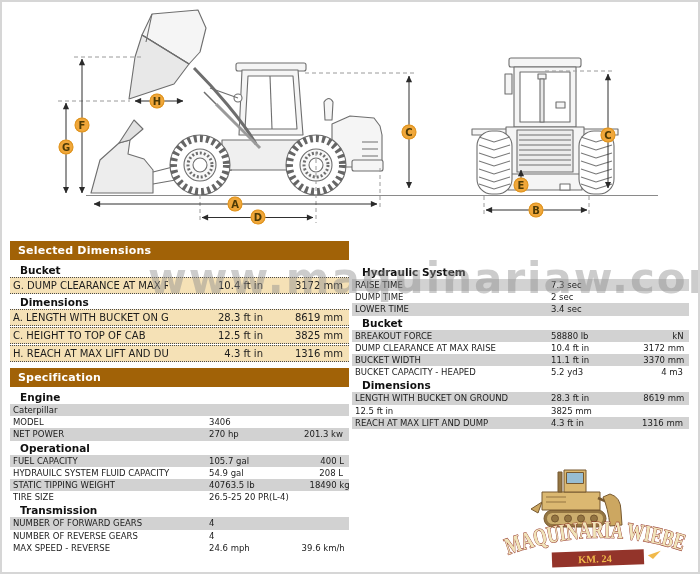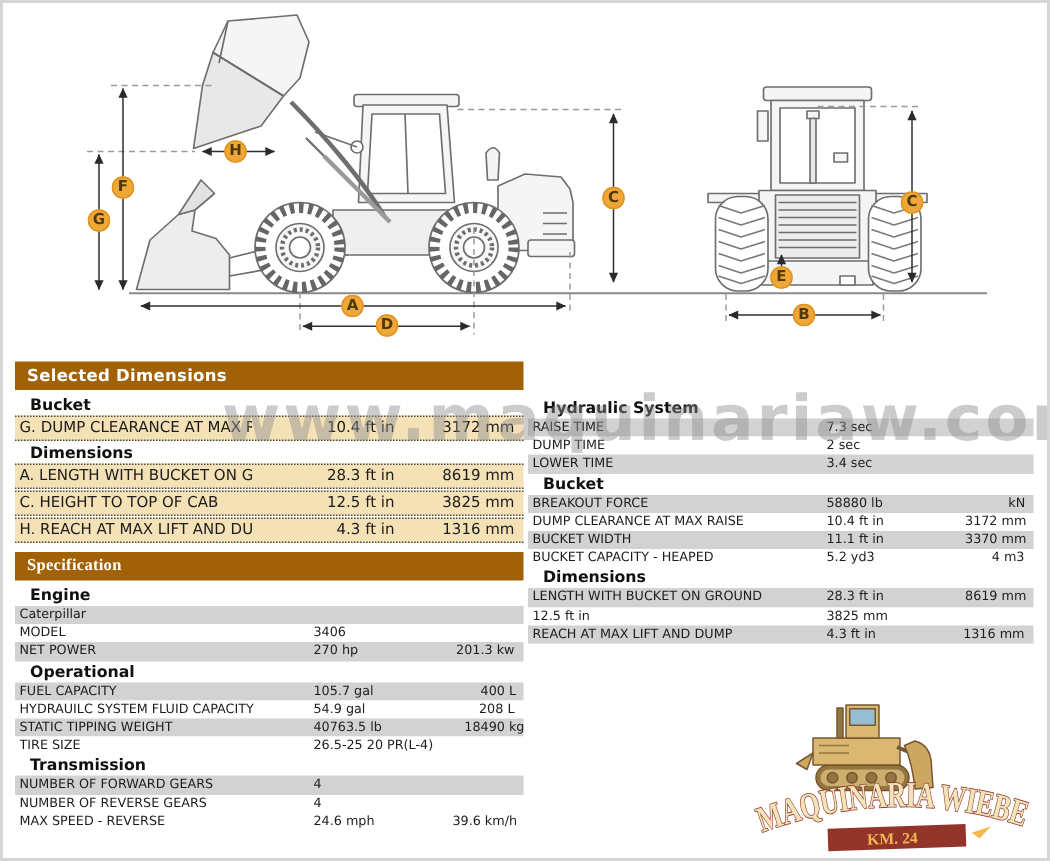--- a/index.html
+++ b/index.html
@@ -23,21 +23,21 @@
     letter-spacing:2px;white-space:nowrap;
   }
   
   .left-col{position:absolute;left:8px;top:239px;width:339px;}
   .right-col{position:absolute;left:350px;top:263px;width:337px;}
   .bar{
     height:19px;line-height:19px;background:#a16207;color:#fff;
     font-size:11px;font-weight:bold;padding-left:8px;letter-spacing:.2px;
     margin-bottom:3px;
   }
-  .bar.spec{margin-top:6px;font-family:Liberation Serif, serif;}
+  .bar.spec{margin-top:6px;}
   .grp-title{font-size:10.5px;font-weight:bold;color:#101010;height:14px;line-height:14px;margin-left:10px;}
   .sel-row{
     display:grid;grid-template-columns:1fr 95px 80px;align-items:center;
     height:15px;background:#f5e1b6;border-top:1px dotted #4a4a4a;border-bottom:1px dotted #4a4a4a;
     font-size:10px;padding:0 6px 0 3px;margin-bottom:1px;
   }
   .spec-row{
     display:grid;grid-template-columns:196px 1fr 95px;align-items:center;
     height:12.2px;font-size:8.5px;padding:0 6px 0 3px;background:#fff;
   }

